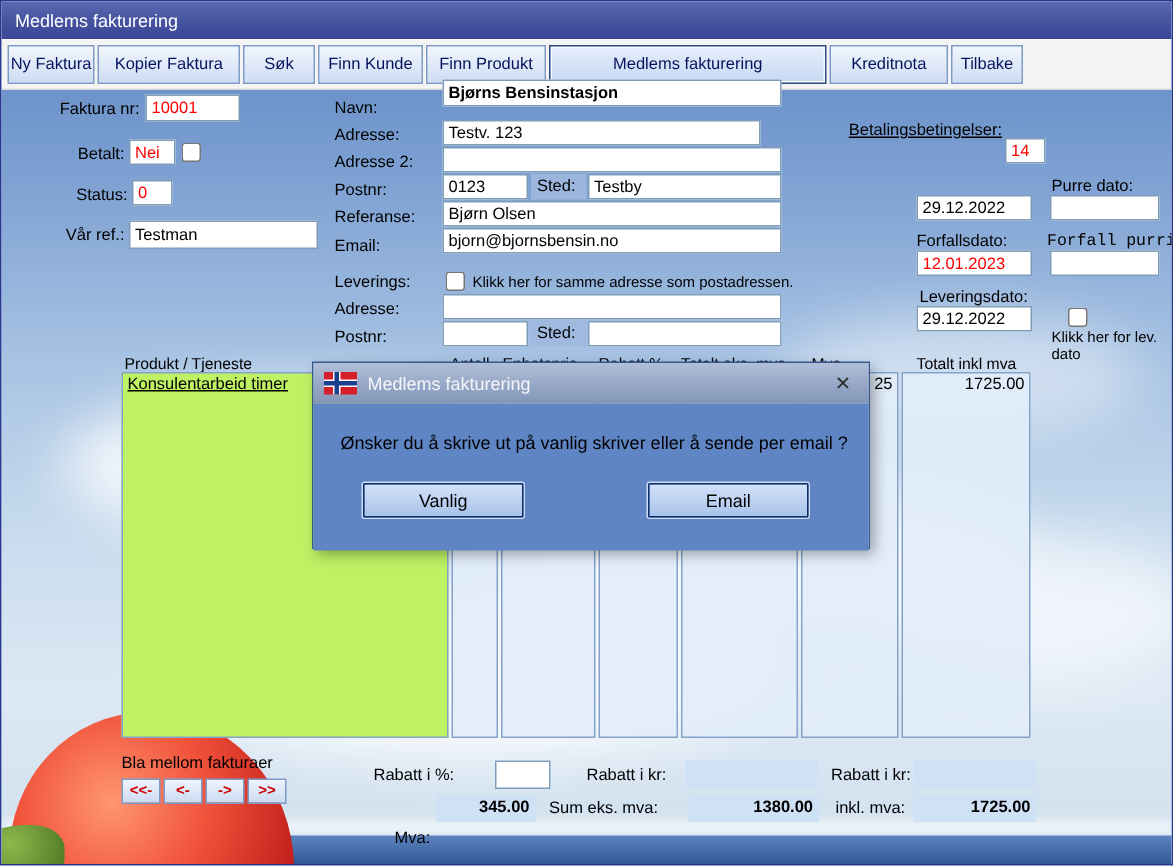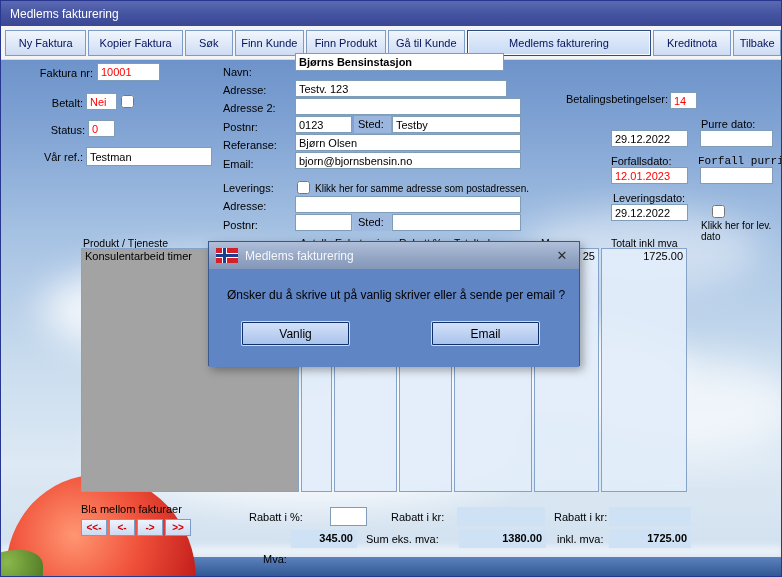--- a/index.html
+++ b/index.html
@@ -49,21 +49,21 @@
   .stedbox{ position:absolute; background:rgba(160,185,222,.85); font-size:11px;
             padding:2px 0 0 4px; z-index:5; }
   .flatbox{ position:absolute; background:#cfe2f5; z-index:5; }
   .sumbox{ position:absolute; background:#cfe2f5; font-size:11px; font-weight:bold;
            text-align:right; padding:2px 4px 0 0; z-index:5; }
 
   
   .th{ position:absolute; font-size:10.5px; white-space:nowrap; z-index:5; }
   .list-col{ position:absolute; top:247px; height:244px; border:1px solid #85a3c9;
              background:rgba(226,237,250,.92); overflow:hidden; z-index:5; }
-  .list-col.white{ background:#a3a3a3; }
+  .list-col.white{ background:#bef264;text-decoration:underline; }
   .cell{ height:15px; line-height:15px; padding:0 3px; white-space:nowrap; font-size:11px; }
   .cell.num{ text-align:right; }
 
   
   .dialog{ position:absolute; left:207px; top:240px; width:372px; height:125px;
            border:1px solid #39598c; box-shadow:3px 4px 9px rgba(0,0,0,.35); z-index:50; }
   .dlg-title{ height:27px; background:linear-gradient(180deg,#b0bfd9 0%, #93a5c4 60%, #8597b8 100%);
               display:flex; align-items:center; padding:0 8px 0 7px; gap:7px; }
   .dlg-title-text{ color:#f4f6fa; font-size:12px; flex:1; }
   .dlg-close{ color:#2c2c2c; font-size:13px; width:18px; text-align:center; cursor:pointer; }
@@ -92,26 +92,25 @@
 </head>
 <body>
 
 <div class="window">
 
   <div class="titlebar">
     <span>Medlems fakturering</span>
   </div>
 
   <div class="toolbar">
-    <button class="tb-btn" style="width:82px">Ny Faktura</button>
+    <button class="tb-btn" style="width:58px">Ny Faktura</button>
     <button class="tb-btn" style="width:95px">Kopier Faktura</button>
     <button class="tb-btn" style="width:48px">Søk</button>
     <button class="tb-btn" style="width:70px">Finn Kunde</button>
     <button class="tb-btn" style="width:80px">Finn Produkt</button>
-    <button class="tb-btn" style="width:78px">Gå til Kunde</button>
     <button class="tb-btn active" style="width:185px">Medlems fakturering</button>
     <button class="tb-btn" style="width:79px">Kreditnota</button>
     <button class="tb-btn" style="width:48px">Tilbake</button>
   </div>
 
   <div class="bg">
     <div class="cloud" style="left:40px; top:200px; width:320px; height:100px;"></div>
     <div class="cloud" style="left:320px; top:255px; width:360px; height:110px;"></div>
     <div class="cloud" style="left:100px; top:325px; width:430px; height:120px;"></div>
     <div class="cloud" style="left:520px; top:150px; width:240px; height:80px; opacity:.55;"></div>
@@ -126,21 +125,21 @@
   <input class="field red" style="left: 96px; top: 62px; width: 63px; height: 18px;" value="10001">
   <div class="lbl r" style="left:30px; top:96px; width:52px;">Betalt:</div>
   <input class="field red" style="left: 85px; top: 92px; width: 31px; height: 17px;" value="Nei">
   <input type="checkbox" class="cb" style="left: 120px; top: 94px;">
   <div class="lbl r" style="left:30px; top:123px; width:54px;">Status:</div>
   <input class="field red" style="left: 87px; top: 119px; width: 27px; height: 17px;" value="0">
   <div class="lbl r" style="left:18px; top:150px; width:64px;">Vår ref.:</div>
   <input class="field" style="left: 85px; top: 146px; width: 126px; height: 19px;" value="Testman">
 
   <div class="lbl" style="left:222px; top:65px;">Navn:</div>
-  <input class="field bold" style="left: 294px; top: 52px; width: 209px; height: 18px;" value="Bjørns Bensinstasjon">
+  <input class="field bold" style="left: 294px; top: 52px; width: 226px; height: 18px;" value="Bjørns Bensinstasjon">
   <div class="lbl" style="left:222px; top:83px;">Adresse:</div>
   <input class="field" style="left: 294px; top: 79px; width: 212px; height: 17px;" value="Testv. 123">
   <div class="lbl" style="left:222px; top:101px;">Adresse 2:</div>
   <input class="field" style="left: 294px; top: 97px; width: 226px; height: 17px;" value="">
   <div class="lbl" style="left:222px; top:120px;">Postnr:</div>
   <input class="field" style="left: 294px; top: 115px; width: 57px; height: 17px;" value="0123">
   <div class="stedbox" style="left:353px; top:115px; width:37px; height:17px;">Sted:</div>
   <input class="field" style="left: 391px; top: 115px; width: 129px; height: 17px;" value="Testby">
   <div class="lbl" style="left:222px; top:138px;">Referanse:</div>
   <input class="field" style="left: 294px; top: 133px; width: 226px; height: 17px;" value="Bjørn Olsen">
@@ -150,21 +149,21 @@
   <div class="lbl" style="left:222px; top:181px;">Leverings:</div>
   <input type="checkbox" class="cb" style="left: 296px; top: 180px;">
   <div class="lbl small" style="left:314px; top:182px;">Klikk her for samme adresse som postadressen.</div>
   <div class="lbl" style="left:222px; top:199px;">Adresse:</div>
   <input class="field" style="left: 294px; top: 195px; width: 226px; height: 17px;" value="">
   <div class="lbl" style="left:222px; top:218px;">Postnr:</div>
   <input class="field" style="left: 294px; top: 213px; width: 57px; height: 17px;" value="">
   <div class="stedbox" style="left:353px; top:213px; width:37px; height:17px;">Sted:</div>
   <input class="field" style="left: 391px; top: 213px; width: 129px; height: 17px;" value="">
 
-  <div class="lbl r" style="left:535px; top:92px; width:132px;">Betalingsbetingelser:</div>
+  <div class="lbl r" style="left:535px; top:80px; width:132px;text-decoration:underline;">Betalingsbetingelser:</div>
   <input class="field red" style="left: 669px; top: 91px; width: 27px; height: 17px;" value="14">
   <div class="lbl" style="left:612px; top:129px;">Faktura dato:</div>
   <div class="lbl" style="left:700px; top:117px;">Purre dato:</div>
   <input class="field" style="left: 610px; top: 129px; width: 77px; height: 17px;" value="29.12.2022">
   <input class="field" style="left: 699px; top: 129px; width: 73px; height: 17px;" value="">
   <div class="lbl" style="left:610px; top:154px;">Forfallsdato:</div>
   <div class="lbl" style="left:697px; top:154px;font-family:Liberation Mono, monospace;">Forfall purring:</div>
   <input class="field red" style="left: 610px; top: 166px; width: 77px; height: 17px;" value="12.01.2023">
   <input class="field" style="left: 699px; top: 166px; width: 73px; height: 17px;" value="">
   <div class="lbl" style="left:612px; top:191px;">Leveringsdato:</div>

